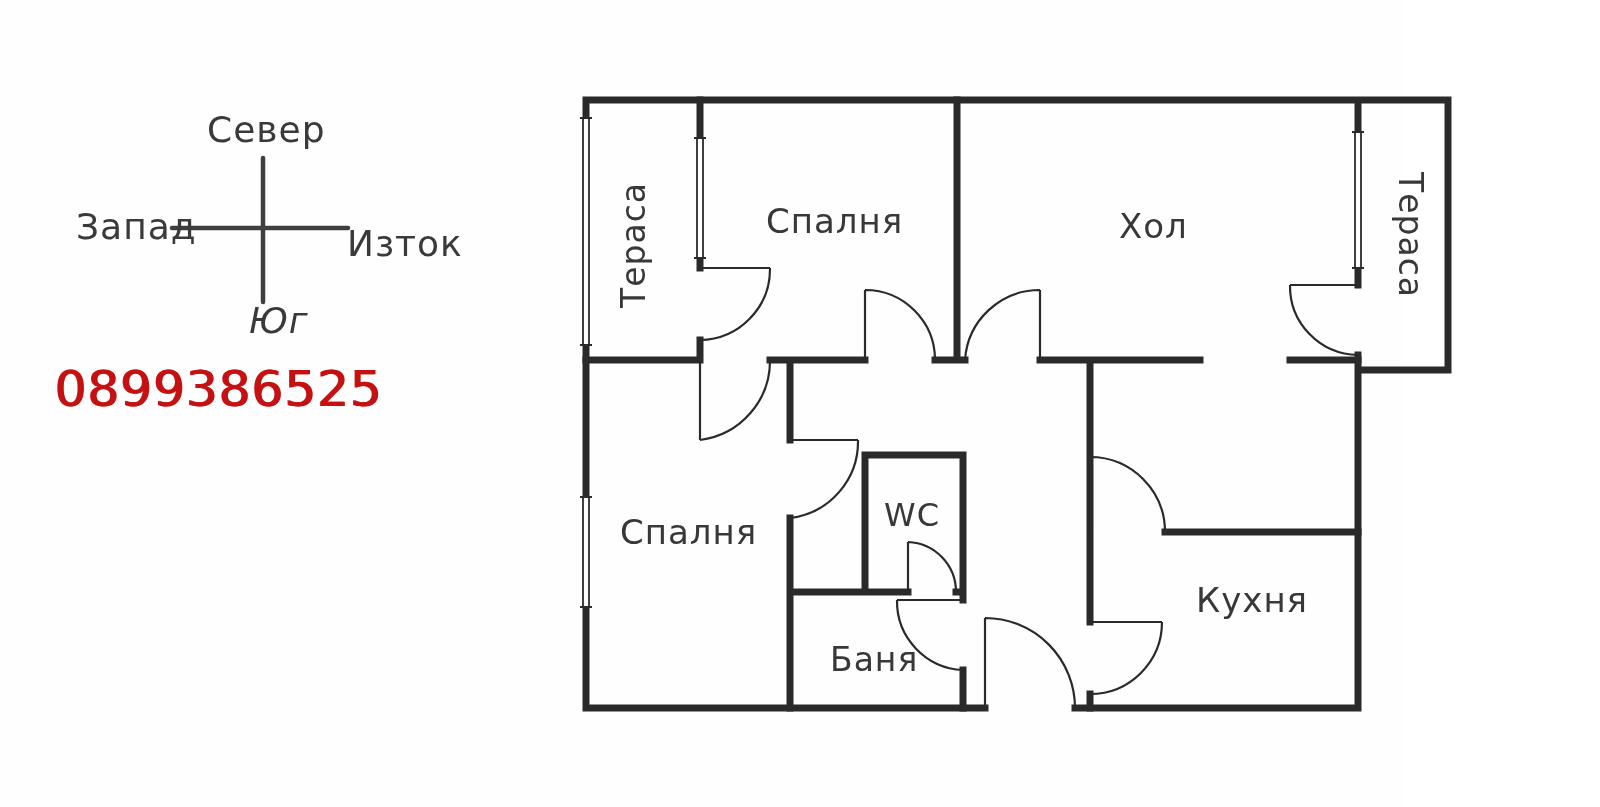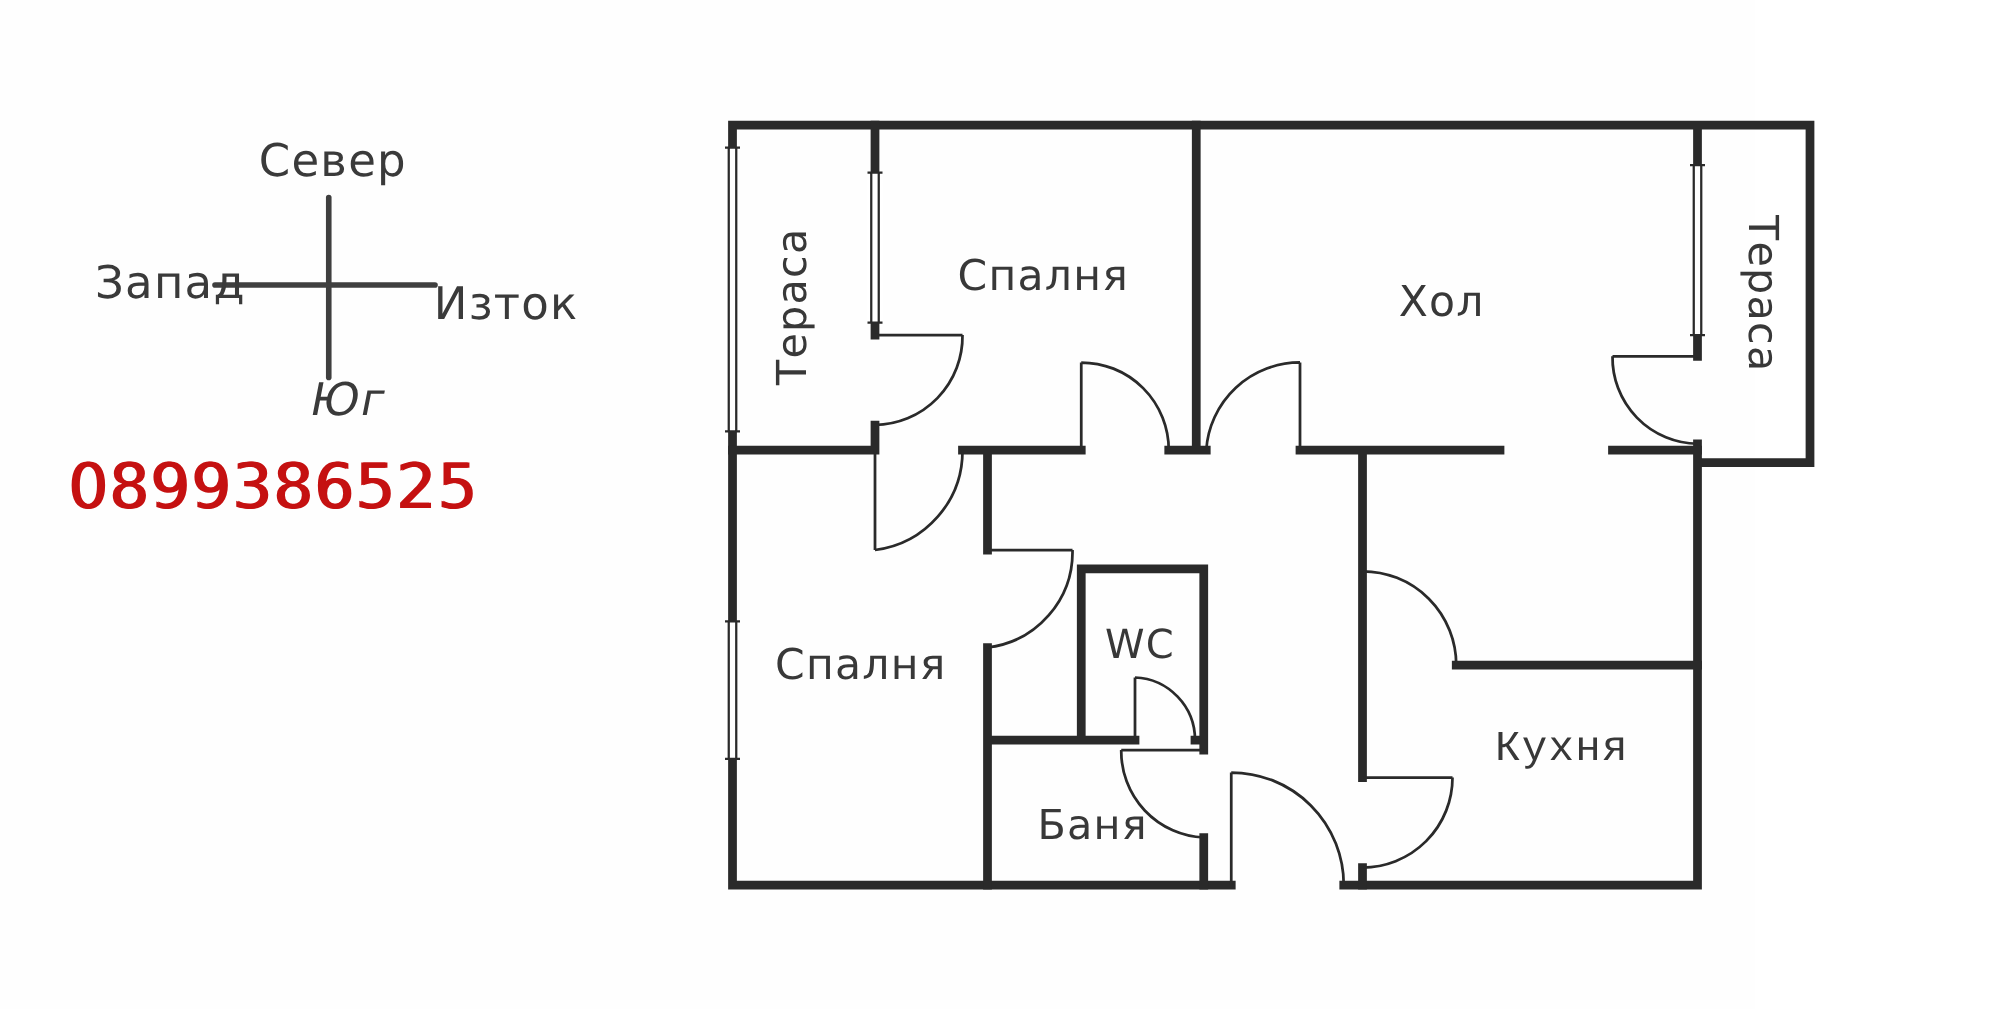--- a/index.html
+++ b/index.html
@@ -90,20 +90,20 @@
 
   <div class="lbl compass-lbl" style="left:207px;top:110px;">Север</div>
   <div class="lbl compass-lbl" style="left:76px;top:207px;">Запад</div>
   <div class="lbl compass-lbl" style="left:347px;top:224px;">Изток</div>
   <div class="lbl compass-lbl" style="left:249px;top:301px;font-style:italic;">Юг</div>
 
   <div id="phone">0899386525</div>
 
   <div class="lbl vert-ccw" style="left:616px;top:308px;">Тераса</div>
   <div class="lbl" style="left:766px;top:203px;font-size:34px;">Спалня</div>
-  <div class="lbl" style="left:1119px;top:208px;font-size:34px;margin-top:16px;">Хол</div>
+  <div class="lbl" style="left:1119px;top:208px;font-size:34px;">Хол</div>
   <div class="lbl vert-cw" style="left:1428px;top:172px;">Тераса</div>
   <div class="lbl" style="left:620px;top:514px;font-size:34px;">Спалня</div>
   <div class="lbl" style="left:884px;top:498px;font-size:32px;">WC</div>
   <div class="lbl" style="left:830px;top:642px;">Баня</div>
-  <div class="lbl" style="left:1196px;top:582px;font-size:34px;font-family:Liberation Mono, monospace;">Кухня</div>
+  <div class="lbl" style="left:1196px;top:582px;font-size:34px;">Кухня</div>
 
 </div>
 
 </body></html>

